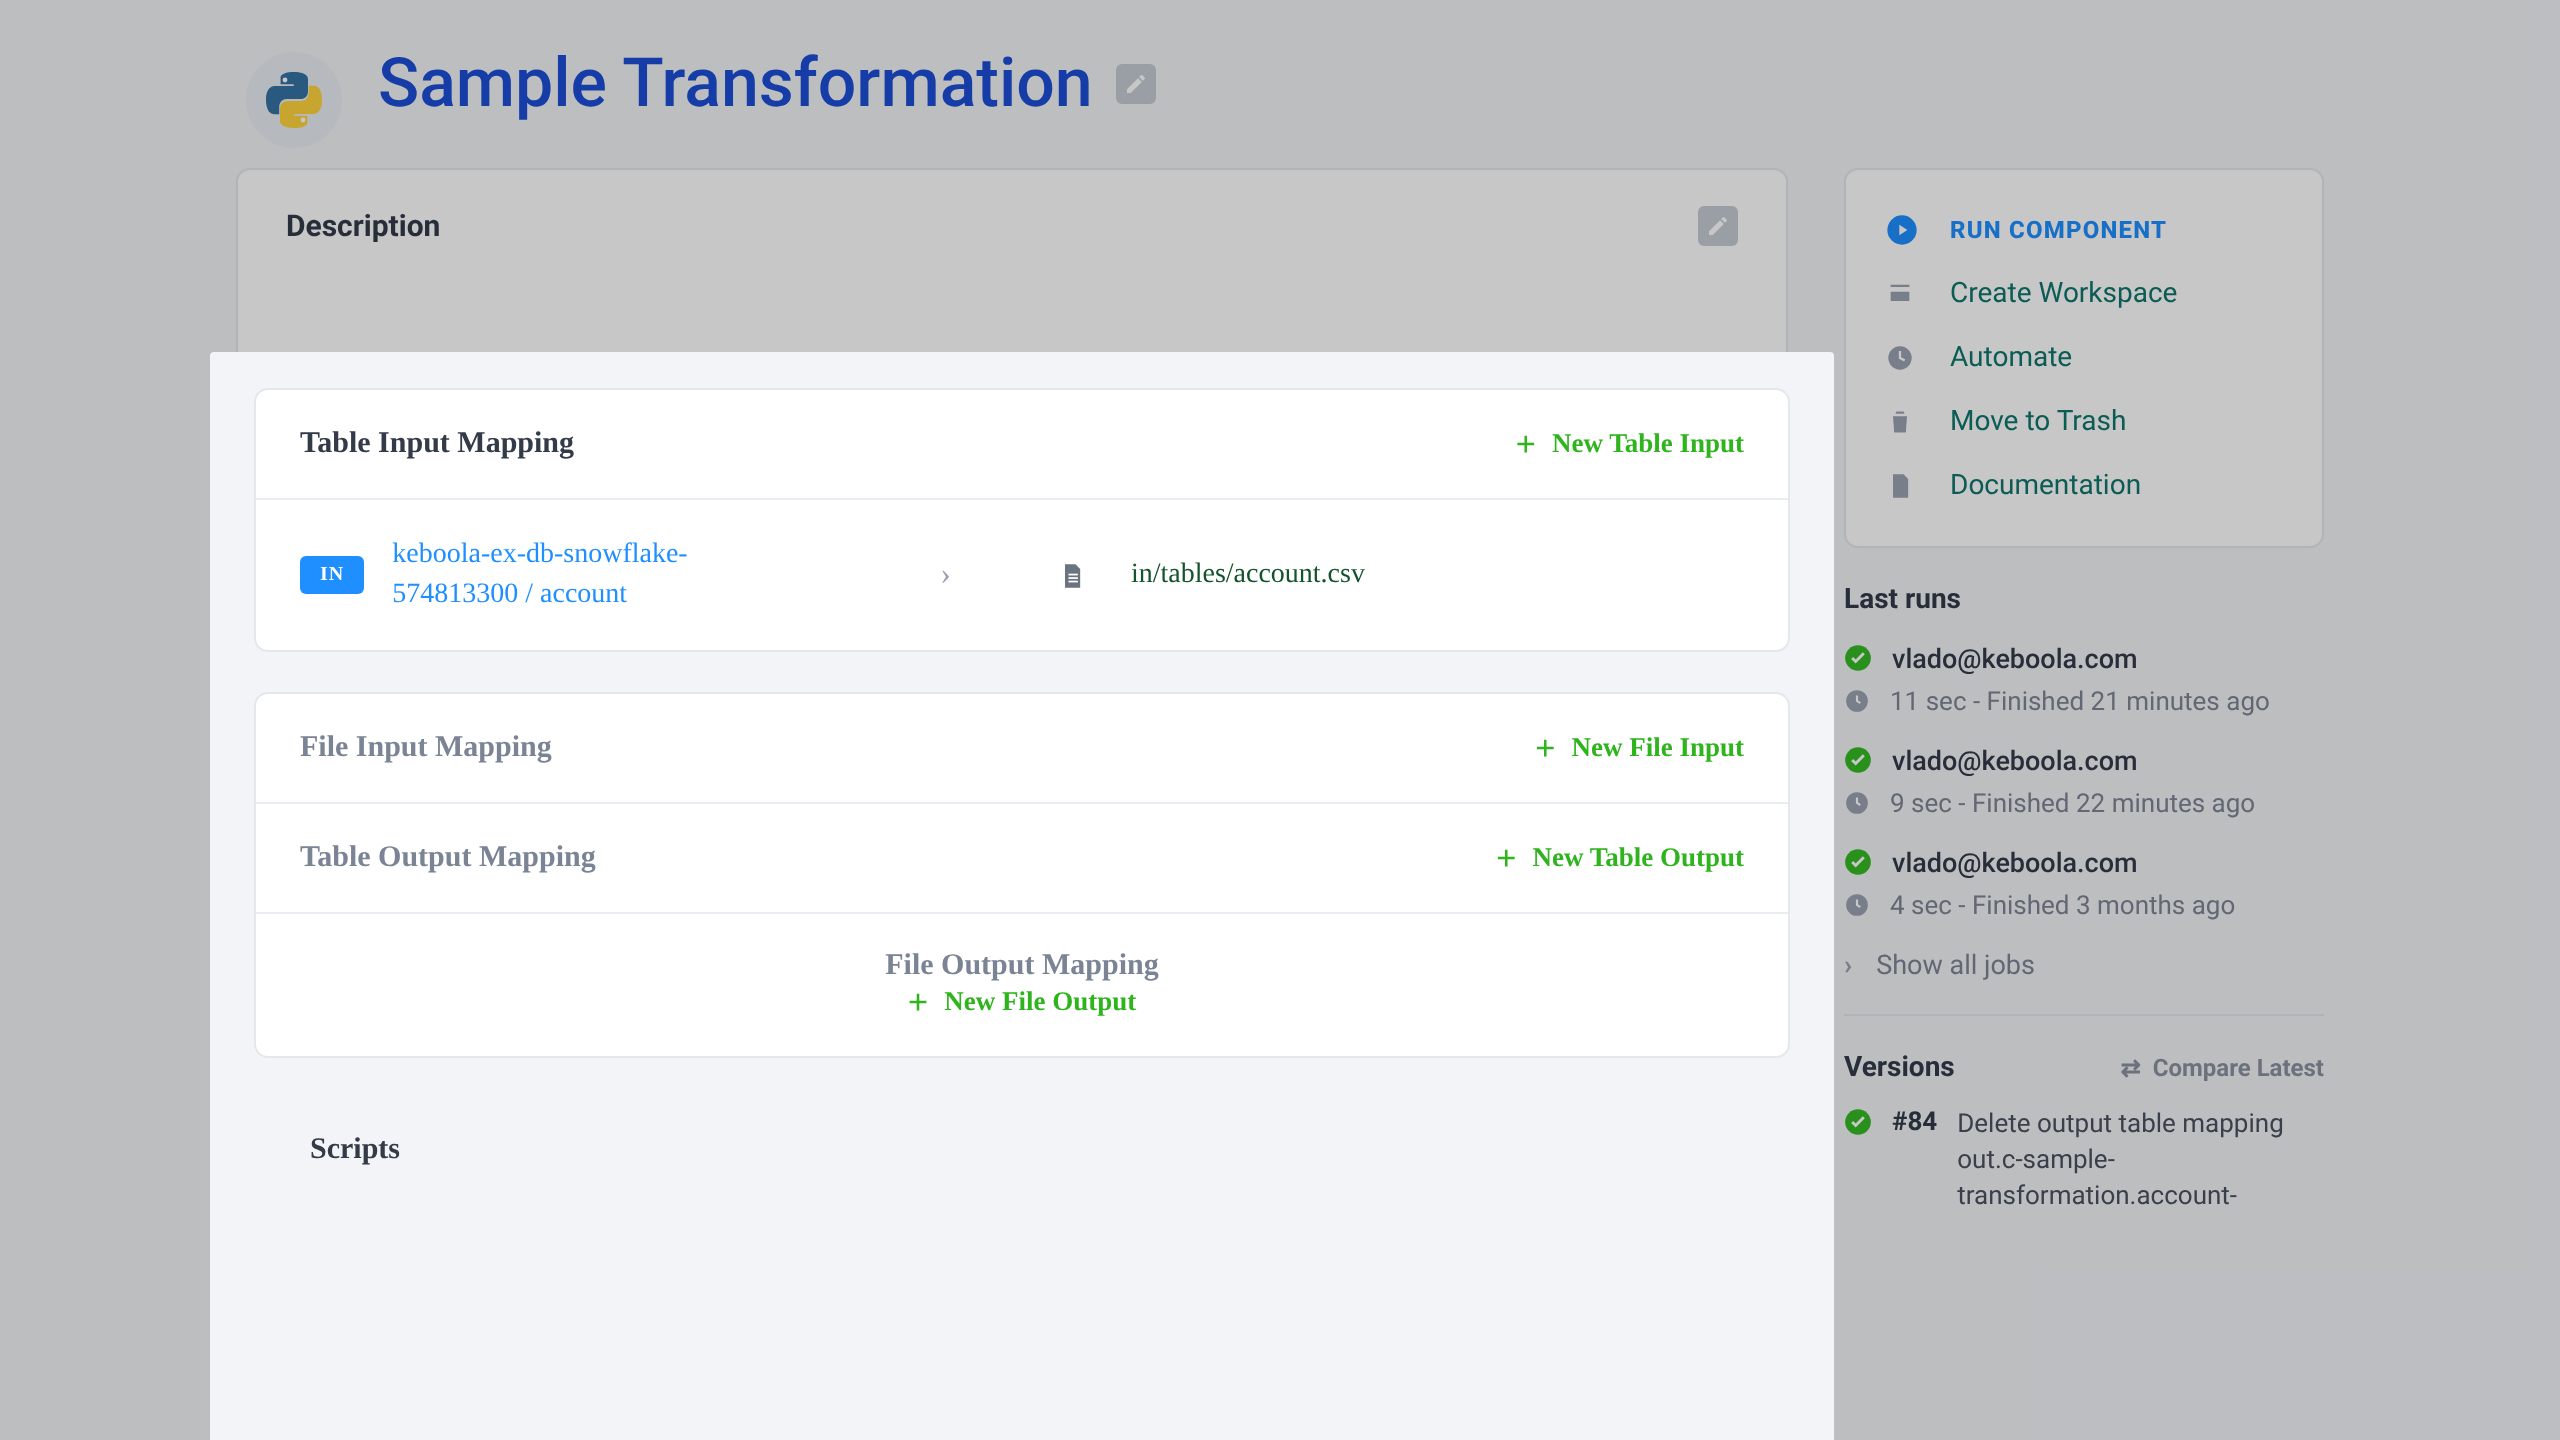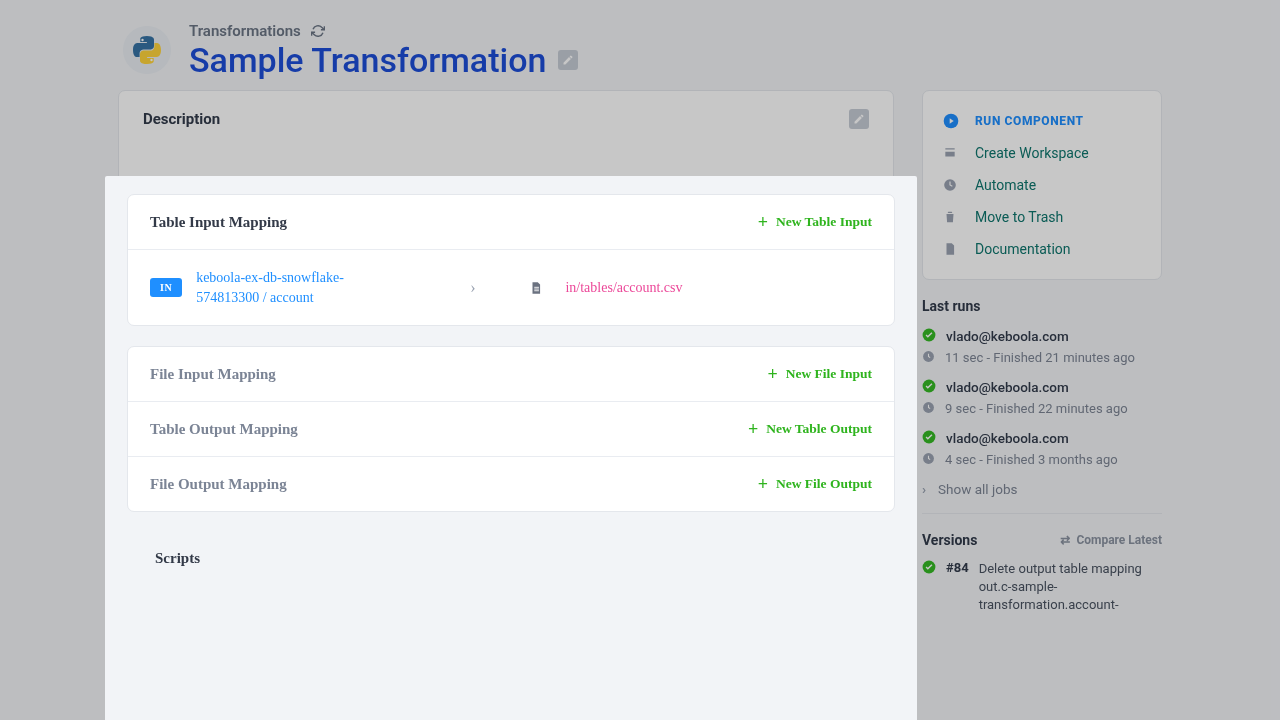--- a/index.html
+++ b/index.html
@@ -209,29 +209,29 @@
 }
 .link {
   color: #1f8fff;
   font-size: 14px;
   font-weight: 500;
   max-width: 200px;
   line-height: 1.4;
 }
 .chev { color: #9aa2b1; font-size: 16px; margin: 0 40px 0 60px;}
 .file-ico { color: #6b7280; font-size: 15px; margin-right: 8px;}
-.path { font-size: 14px; color: #ec4899; }
+.path { font-size: 14px; color: #14532d; }
 .pcard.muted .prow, .muted-row {
   display: flex;
   justify-content: space-between;
   align-items: center;
   padding: 18px 22px;
   border-bottom: 1px solid #e9ecf1;
 }
-.pcard.muted .prow:last-child { border-bottom: none; }
+.pcard.muted .prow:last-child { border-bottom: none; flex-direction: column; }
 .scripts-title {
   font-weight: 700;
   font-size: 15px;
   color: #333a48;
   padding: 18px 28px 18px;
 }
 .pkg-row {
   display:flex; gap:12px; align-items:center;
   padding: 18px 22px;
   color: #7b8495;
@@ -249,29 +249,20 @@
   <div class="header">
     <div class="logo">
       <svg width="32" height="32" viewBox="0 0 32 32">
         <path d="M15.8 2c-7 0-6.5 3-6.5 3v3.1h6.6v.9H6.7S2 8.4 2 15.9c0 7.5 4.1 7.2 4.1 7.2h2.5v-3.5s-.1-4.1 4-4.1h6.5s3.9.1 3.9-3.8V5.6S23.5 2 15.8 2z" fill="#3673a5"></path>
         <circle cx="11.5" cy="6" r="1.2" fill="#fff"></circle>
         <path d="M16.2 30c7 0 6.5-3 6.5-3v-3.1h-6.6V23h9.2s4.7.6 4.7-6.9c0-7.5-4.1-7.2-4.1-7.2h-2.5v3.5s.1 4.1-4 4.1h-6.5s-3.9-.1-3.9 3.8v6.1S8.5 30 16.2 30z" fill="#ffd43b"></path>
         <circle cx="20.5" cy="26" r="1.2" fill="#fff"></circle>
       </svg>
     </div>
     <div class="header-txt">
-      <div class="breadcrumb">
-        <span>Transformations</span>
-        <span style="font-size:14px;">
-          <svg width="14" height="14" viewBox="0 0 24 24" fill="none" stroke="#6b7584" stroke-width="2.5">
-              <path d="M23 4v6h-6M1 20v-6h6"></path>
-              <path d="M3.51 9a9 9 0 0114.85-3.36L23 10M1 14l4.64 4.36A9 9 0 0020.49 15"></path>
-            </svg>
-        </span>
-      </div>
       <div class="title-row">
         <h1 class="page-title">Sample Transformation</h1>
         <span class="pencil-mute">
           <svg width="12" height="12" viewBox="0 0 24 24" fill="#fff">
               <path d="M3 17.25V21h3.75L17.81 9.94l-3.75-3.75L3 17.25zM20.71 7.04a1 1 0 000-1.41l-2.34-2.34a1 1 0 00-1.41 0l-1.83 1.83 3.75 3.75 1.83-1.83z"></path>
             </svg>
         </span>
       </div>
     </div>
   </div>

